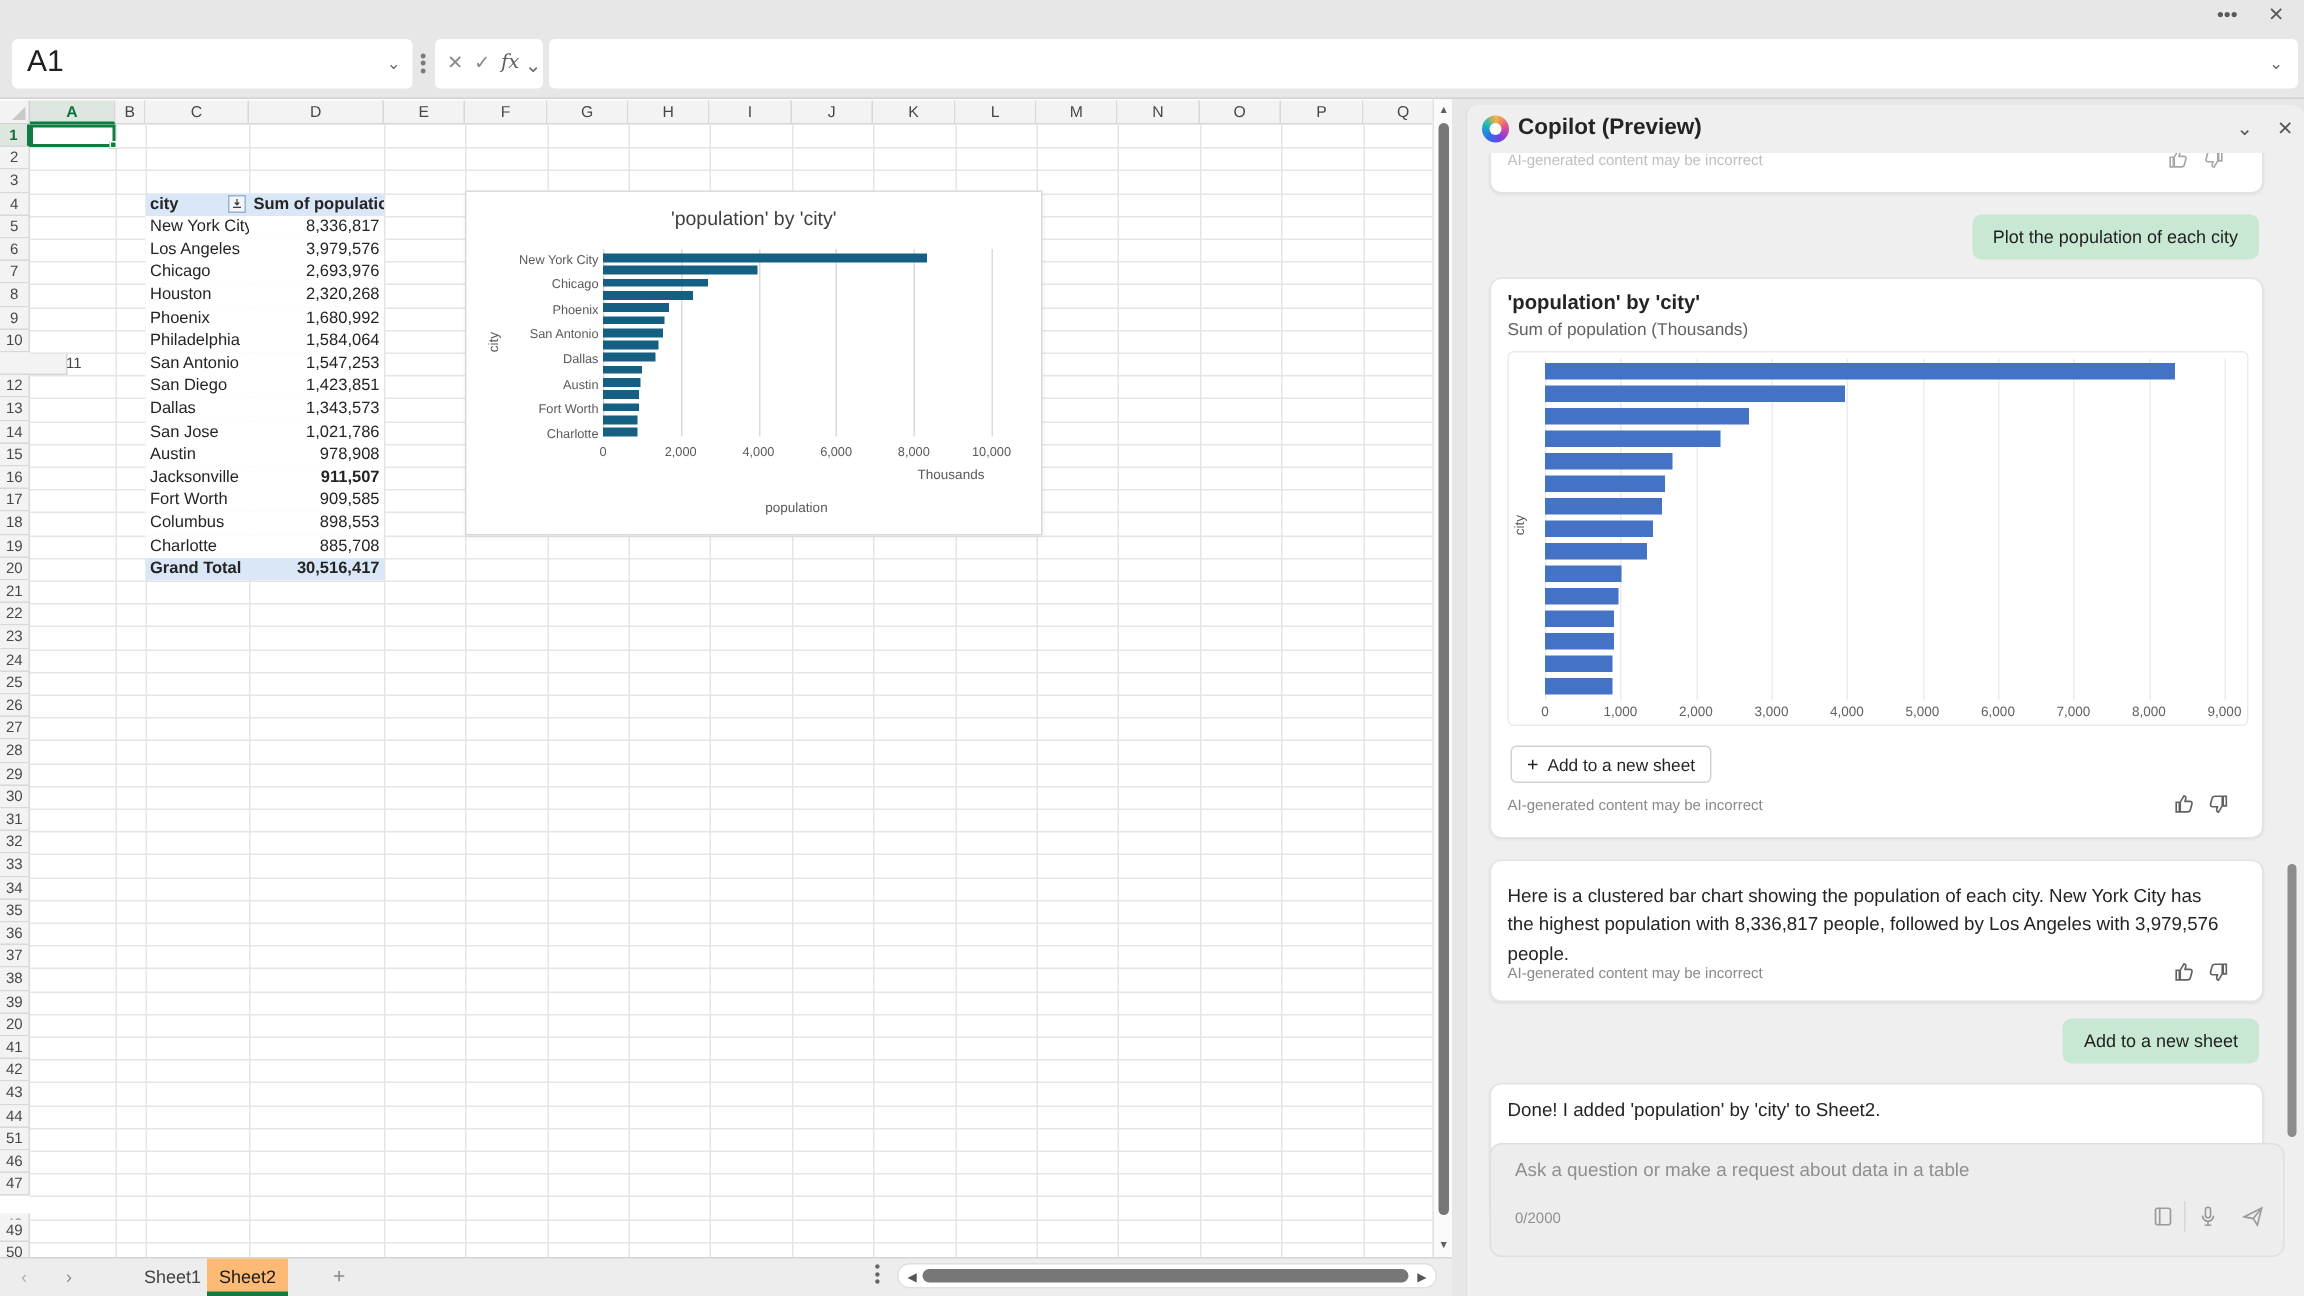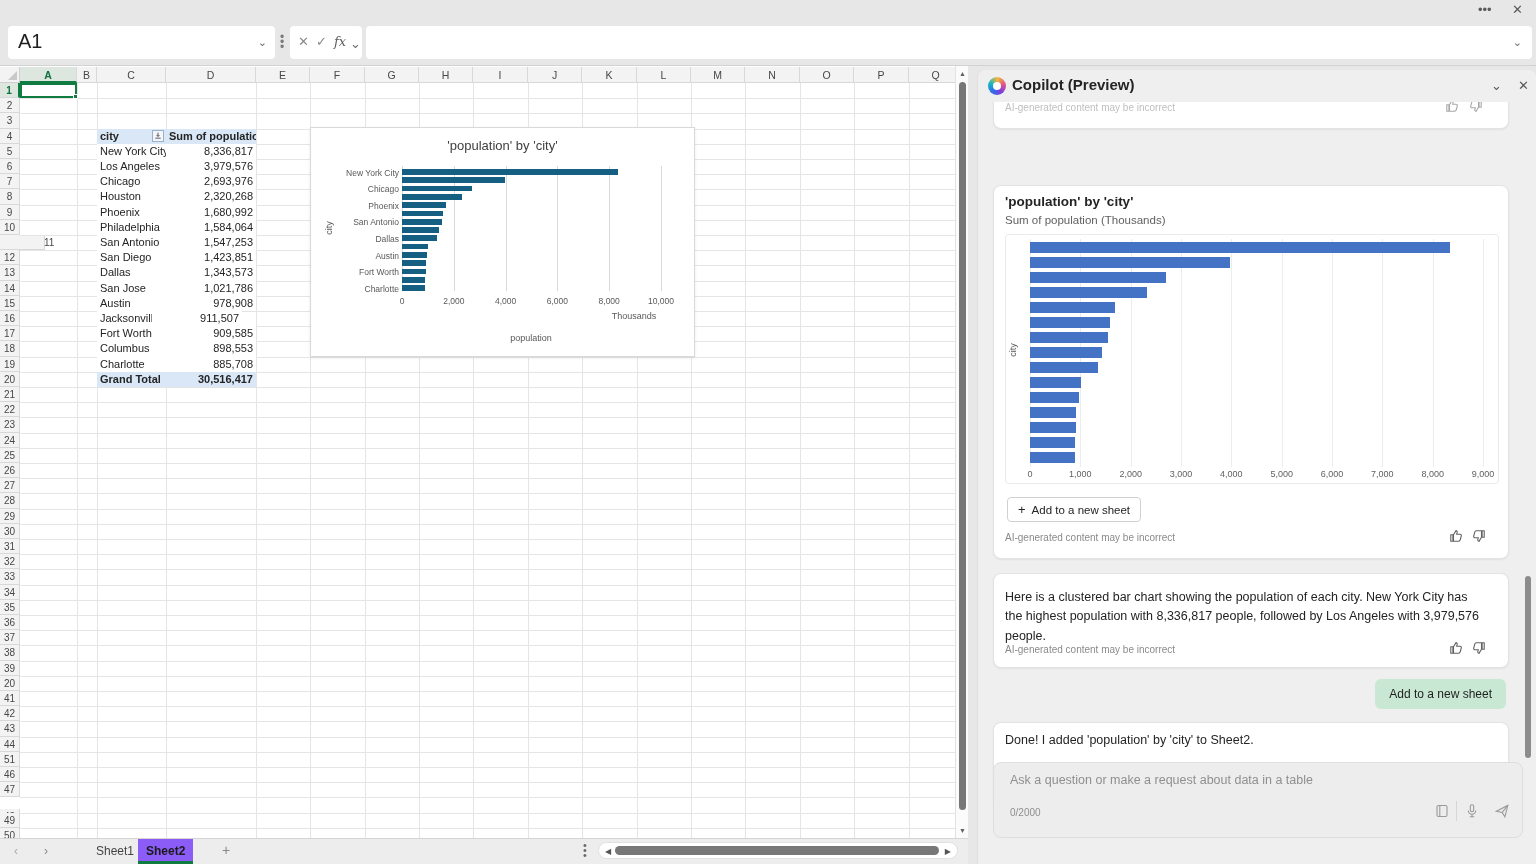--- a/index.html
+++ b/index.html
@@ -53,21 +53,21 @@
   .axis-title { position:absolute; font-size:9px; color:#595959; }
   .rot { transform:rotate(-90deg); transform-origin:center; }
 
   
   #v-scroll { left:955px; top:66px; width:13px; height:772px; background:#FBFBFB; border-left:1px solid #E2E2E2; }
   #v-scroll .arr { position:absolute; left:3px; font-size:7px; color:#606060; }
   #v-thumb { position:absolute; left:3px; width:7px; background:#777; border-radius:4px; }
   #bottom-bar { left:0; top:838px; width:968px; height:26px; background:#EDEDED; border-top:1px solid #D5D5D5; }
   .bb-nav { position:absolute; top:5px; font-size:12px; color:#888; }
   .tab { position:absolute; top:0; height:25px; line-height:25px; font-size:12px; color:#444; padding:0 8px; }
-  .tab.active { color:#1A1A1A; font-weight:bold; border-bottom:3px solid #107C41; background:#8b5cf6; }
+  .tab.active { color:#1A1A1A; font-weight:normal; border-bottom:3px solid #107C41; background:#fdba74; }
   #h-scroll { position:absolute; left:598px; top:3px; width:360px; height:17px; background:#FFF; border-radius:9px; border:1px solid #E0E0E0; }
   #h-thumb { position:absolute; left:16px; top:3px; width:324px; height:9px; background:#777; border-radius:5px; }
   #h-scroll .arr { position:absolute; top:4px; font-size:8px; color:#555; }
   #bb-kebab { position:absolute; left:583px; top:4px; color:#666; font-size:11px; line-height:5px; }
 
   
   #copilot { left:977px; top:70px; width:559px; height:794px; background:#EFEFEF; border-radius:8px 8px 0 0; border-left:1px solid #DFDFDF; }
   #cp-header { position:absolute; left:0; top:0; width:100%; height:32px; background:#EFEFEF; z-index:5; border-radius:8px 8px 0 0; }
   #cp-logo { position:absolute; left:10px; top:7px; width:18px; height:18px; border-radius:50%;
              background:conic-gradient(from 220deg, #2E6FE8, #18B7BE, #F5B73B, #E2538B, #7A3DE0, #2E6FE8); }
@@ -294,21 +294,21 @@
       <div class="pcell num" style="left: 166px; top: 169px; width: 90px;">1,547,253</div>
       <div class="pcell name" style="left: 97px; top: 184.2px; width: 69px;">San Diego</div>
       <div class="pcell num" style="left: 166px; top: 184.2px; width: 90px;">1,423,851</div>
       <div class="pcell name" style="left: 97px; top: 199.4px; width: 69px;">Dallas</div>
       <div class="pcell num" style="left: 166px; top: 199.4px; width: 90px;">1,343,573</div>
       <div class="pcell name" style="left: 97px; top: 214.6px; width: 69px;">San Jose</div>
       <div class="pcell num" style="left: 166px; top: 214.6px; width: 90px;">1,021,786</div>
       <div class="pcell name" style="left: 97px; top: 229.8px; width: 69px;">Austin</div>
       <div class="pcell num" style="left: 166px; top: 229.8px; width: 90px;">978,908</div>
       <div class="pcell name" style="left: 97px; top: 245px; width: 69px;">Jacksonville</div>
-      <div class="pcell num" style="left: 152px; top: 245px; width: 90px;">911,507</div>
+      <div class="pcell num" style="left: 166px; top: 245px; width: 90px; font-weight: bold;">911,507</div>
       <div class="pcell name" style="left: 97px; top: 260.2px; width: 69px;">Fort Worth</div>
       <div class="pcell num" style="left: 166px; top: 260.2px; width: 90px;">909,585</div>
       <div class="pcell name" style="left: 97px; top: 275.4px; width: 69px;">Columbus</div>
       <div class="pcell num" style="left: 166px; top: 275.4px; width: 90px;">898,553</div>
       <div class="pcell name" style="left: 97px; top: 290.6px; width: 69px;">Charlotte</div>
       <div class="pcell num" style="left: 166px; top: 290.6px; width: 90px;">885,708</div>
       <div class="pcell hdr name" style="left: 97px; top: 305.8px; width: 69px;">Grand Total</div>
       <div class="pcell hdr num" style="left: 166px; top: 305.8px; width: 90px; font-weight: bold;">30,516,417</div>
     </div>
 
@@ -394,20 +394,21 @@
       </span>
     <span class="thumb" style="right:24px; top:2px; opacity:.55;">
       <svg viewBox="0 0 16 16" width="16" height="16">
           <g transform="rotate(180 8 8)">
             <path d="M5.5 6.8 8 2.6c.9.1 1.4.9 1.2 1.7L8.7 6.2H12c.9 0 1.5.8 1.3 1.6l-1 3.9c-.2.9-1 1.5-1.9 1.5H5.5zM2.8 6.8h2.1v6.4H2.8z" fill="none" stroke="#616161" stroke-width="1.1"></path>
           </g>
         </svg>
       </span>
   </div>
 
+  <div class="bubble" style="top:73px;">Plot the population of each city</div>
 
   <div class="card" style="top:115px; height:374px;">
     <div id="cc-title">'population' by 'city'</div>
     <div id="cc-sub">Sum of population (Thousands)</div>
     <div id="cc-box">
       <div class="axis-title rot" style="left:-8px; top:110px; width:30px; text-align:center; font-size:9px;">city</div>
     <div class="cgrid" style="left: 24px;"></div>
         <div class="tick-label" style="left: 2px; top: 234px; width: 44px; text-align: center; font-size: 9px; color: rgb(97, 97, 97);">0</div>
         <div class="cgrid" style="left: 74.3333px;"></div>
         <div class="tick-label" style="left: 52.3333px; top: 234px; width: 44px; text-align: center; font-size: 9px; color: rgb(97, 97, 97);">1,000</div>

